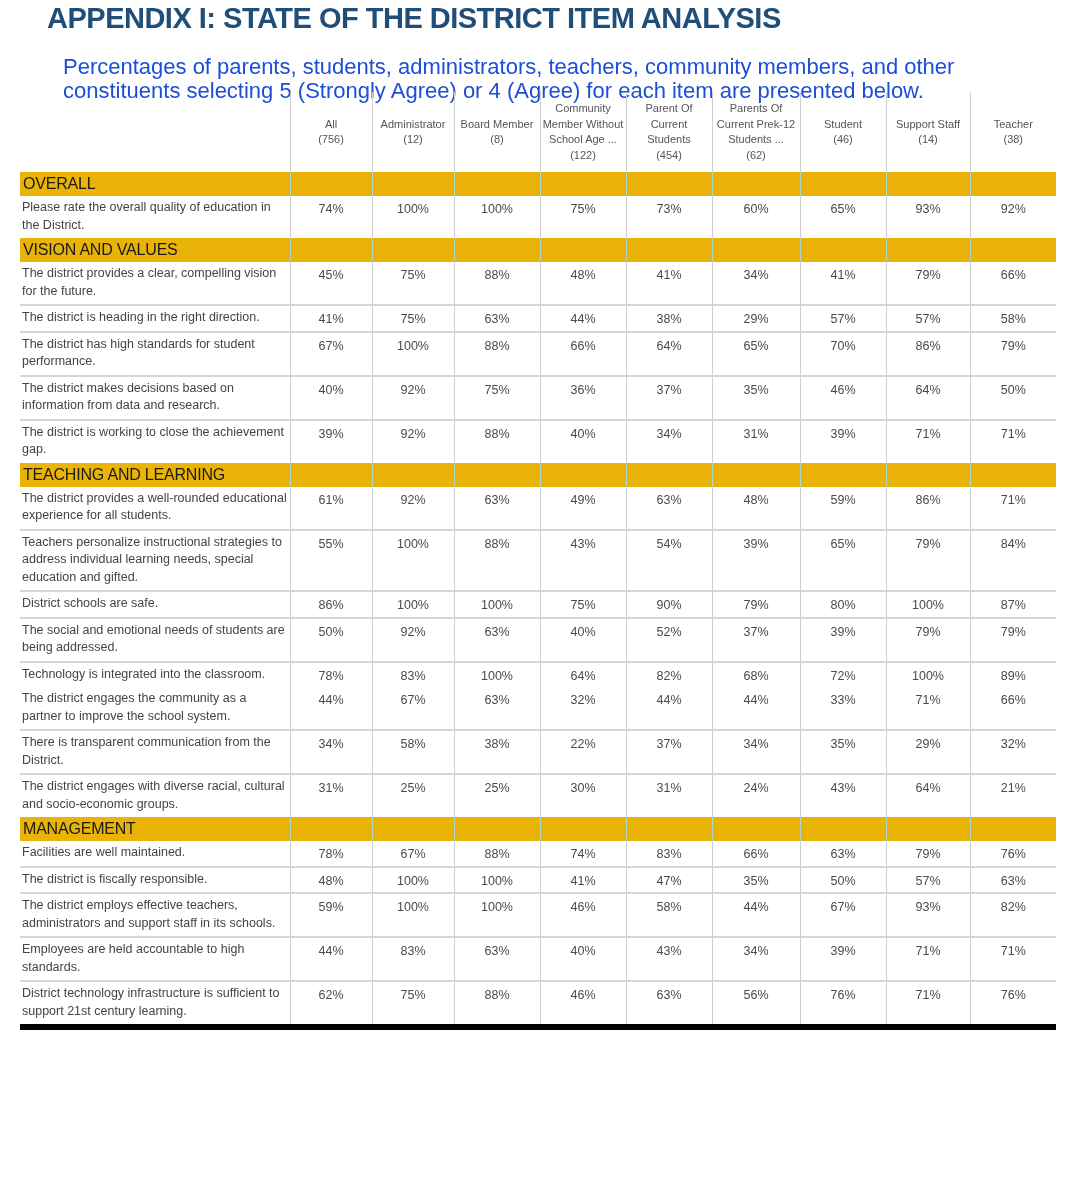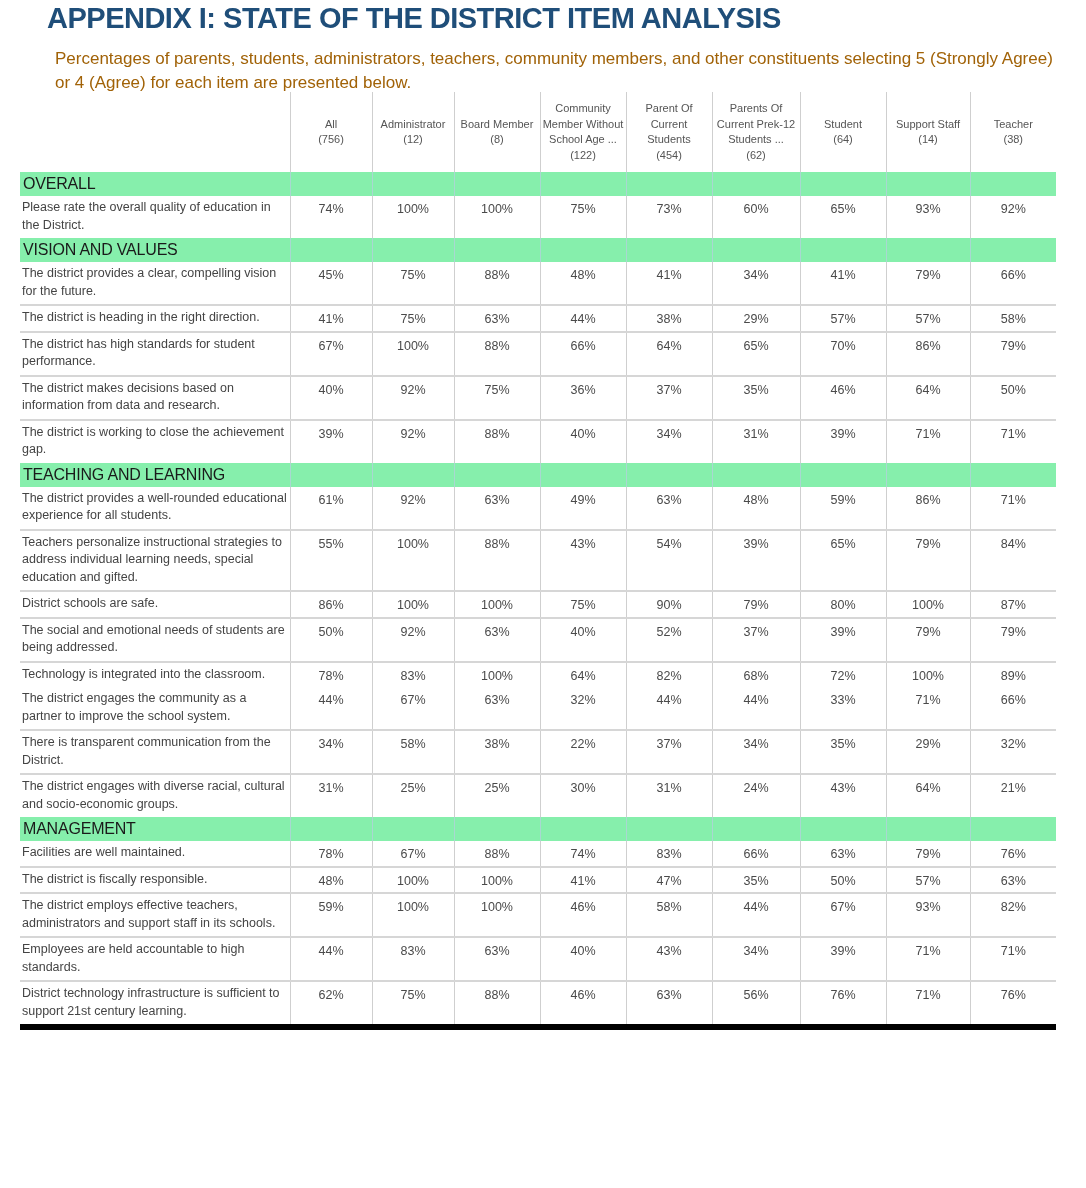--- a/index.html
+++ b/index.html
@@ -1,38 +1,38 @@
 <!DOCTYPE html>
 <html><head>
 <meta charset="utf-8">
 <style>
   html, body { margin:0; padding:0; background:#ffffff; }
   body { width:1086px; height:1188px; position:relative; overflow:hidden;
          font-family:"Liberation Sans", sans-serif; color:#404040; }
   .title { position:absolute; left:47px; top:2px; margin:0; font-weight:bold;
            font-size:29px; color:#1f4e79; letter-spacing:-0.5px; white-space:nowrap; }
-  .subtitle { position:absolute; left:47px; top:39px; width:1010px; margin:8px;
-              font-size:17px; line-height:24px; color:#a16207; }
+  .subtitle { position:absolute; left:47px; top:39px; width:1010px; margin:16px;
+              font-size:22px; line-height:24px; color:#1d4ed8; }
   table.grid { position:absolute; left:20px; top:92px; border-collapse:collapse;
                table-layout:fixed; width:1036px; }
   table.grid col.c-item { width:270px; }
   table.grid col.c-all { width:82px; }
   table.grid col.c-adm { width:82px; }
   table.grid col.c-brd { width:86px; }
   table.grid col.c-com { width:86px; }
   table.grid col.c-par { width:86px; }
   table.grid col.c-prk { width:88px; }
   table.grid col.c-stu { width:86px; }
   table.grid col.c-sup { width:84px; }
   table.grid col.c-tea { width:86px; }
   th.colhead { font-weight:normal; font-size:11px; line-height:15.5px; color:#555;
                text-align:center; vertical-align:middle; border-left:1px solid #cfcfcf;
                height:80px; padding:0 2px; }
   th.corner { border:none; }
-  tr.section td { background:#86efac; height:24px; padding:0; border-left:1px solid #a9d8d1; }
+  tr.section td { background:#eab308; height:24px; padding:0; border-left:1px solid #a9d8d1; }
   tr.section td.sec-label { font-size:16px; color:#1a1a1a; padding-left:3px; border-left:none;
                             white-space:nowrap; letter-spacing:-0.2px; }
   tr.item td { border-top:2px solid #d6d6d6; font-size:12.5px; }
   tr.item.first td { border-top:none; }
   td.q { color:#444; line-height:17.5px; padding:3px 2px 4px 2px; vertical-align:top;
          border-right:1px solid #cfcfcf; }
   td.v { text-align:center; vertical-align:top; padding-top:6px; color:#4a4a4a; font-size:12px;
          border-left:1px solid #cfcfcf; }
   tr.last td { border-bottom:6px solid #000000; }
 </style>
@@ -77,21 +77,21 @@
       <th class="colhead">
           <div>Parent Of Current Students</div>
           <div>(454)</div>
         </th>
       <th class="colhead">
           <div>Parents Of Current Prek-12 Students ...</div>
           <div>(62)</div>
         </th>
       <th class="colhead">
           <div>Student</div>
-          <div>(64)</div>
+          <div>(46)</div>
         </th>
       <th class="colhead">
           <div>Support Staff</div>
           <div>(14)</div>
         </th>
       <th class="colhead">
           <div>Teacher</div>
           <div>(38)</div>
         </th>
     </tr>

